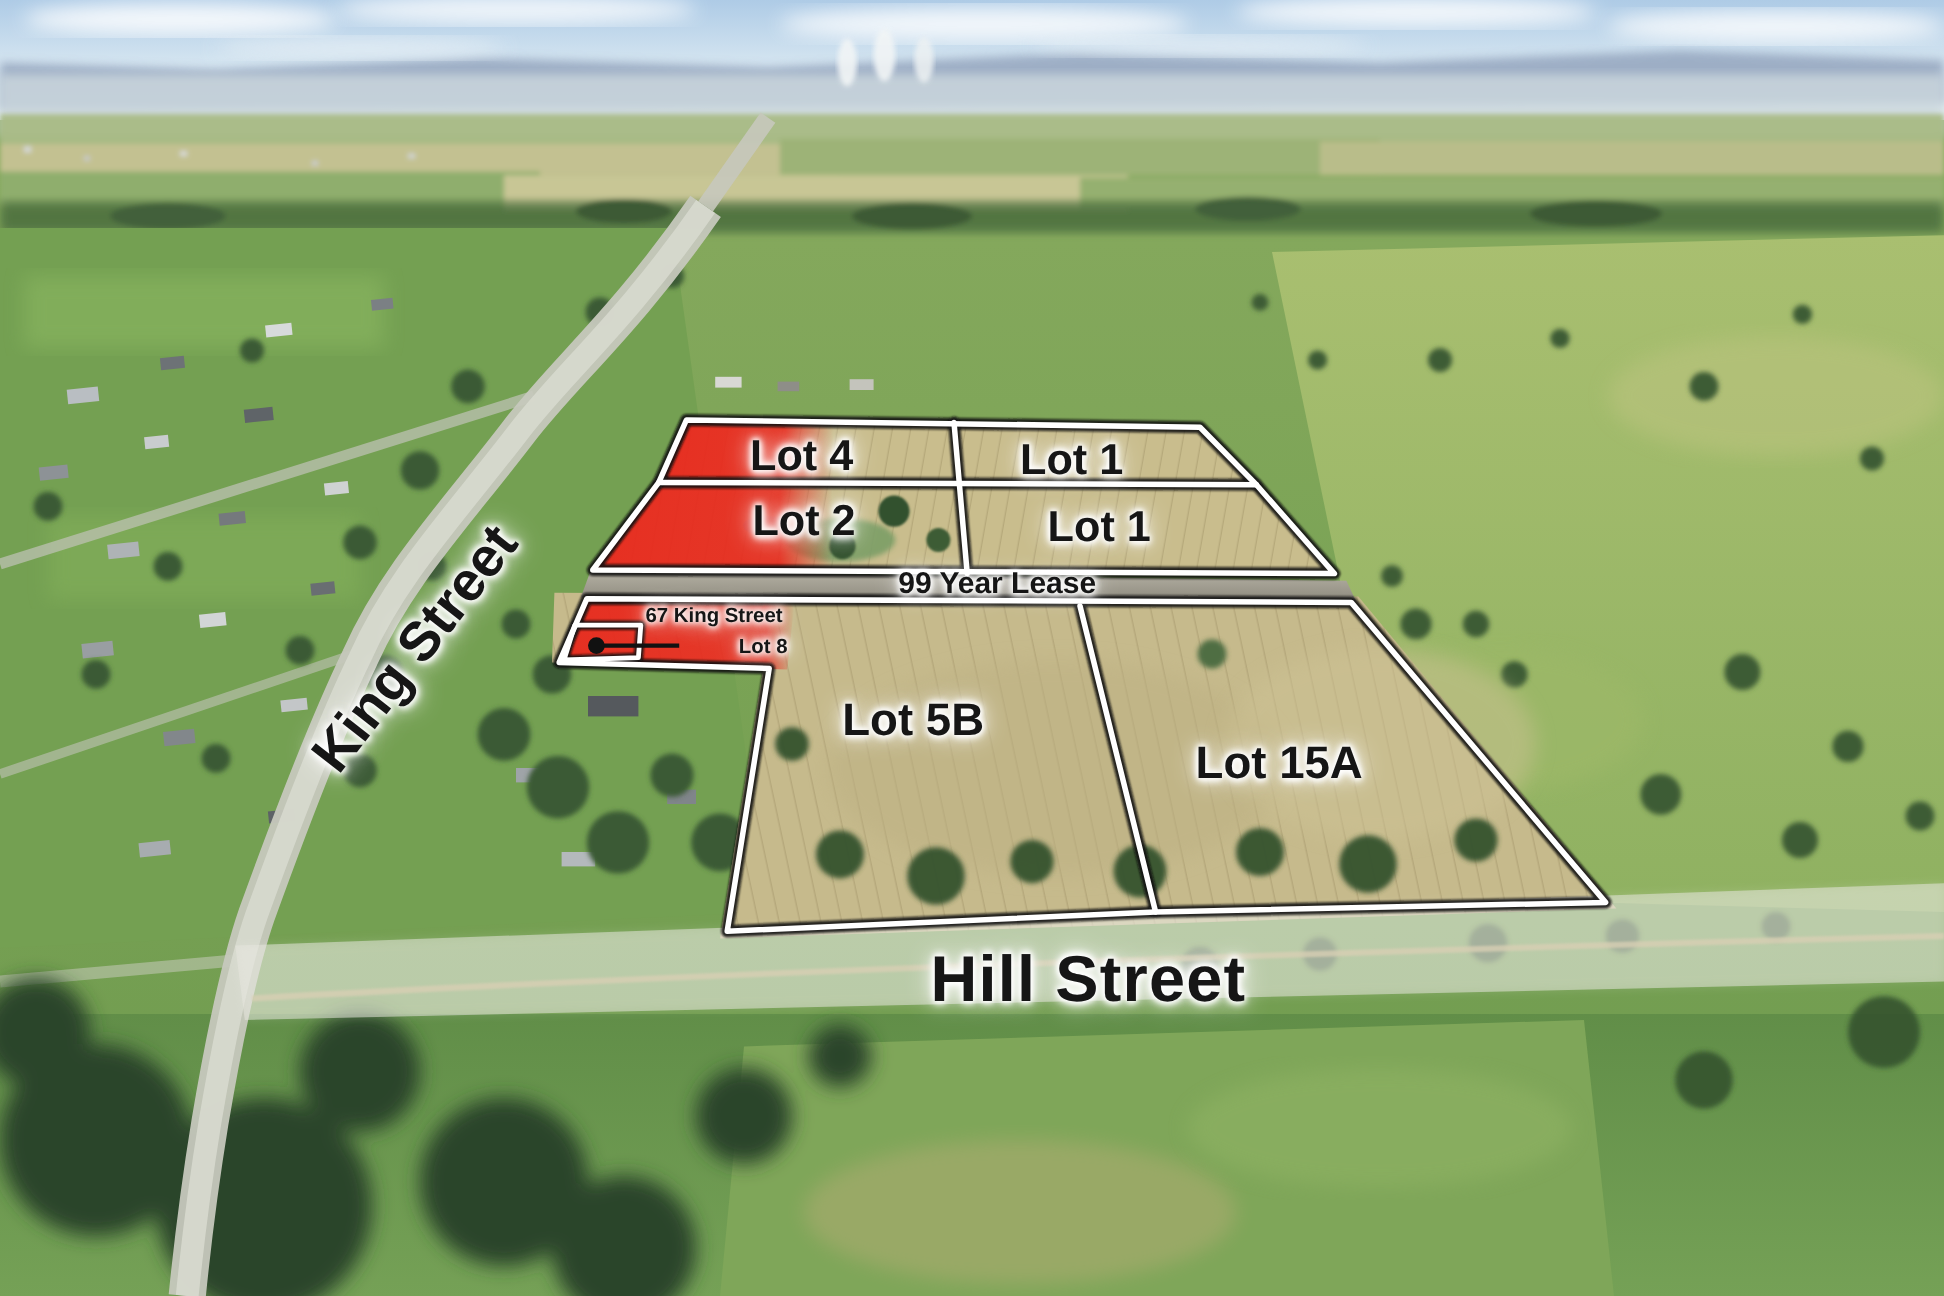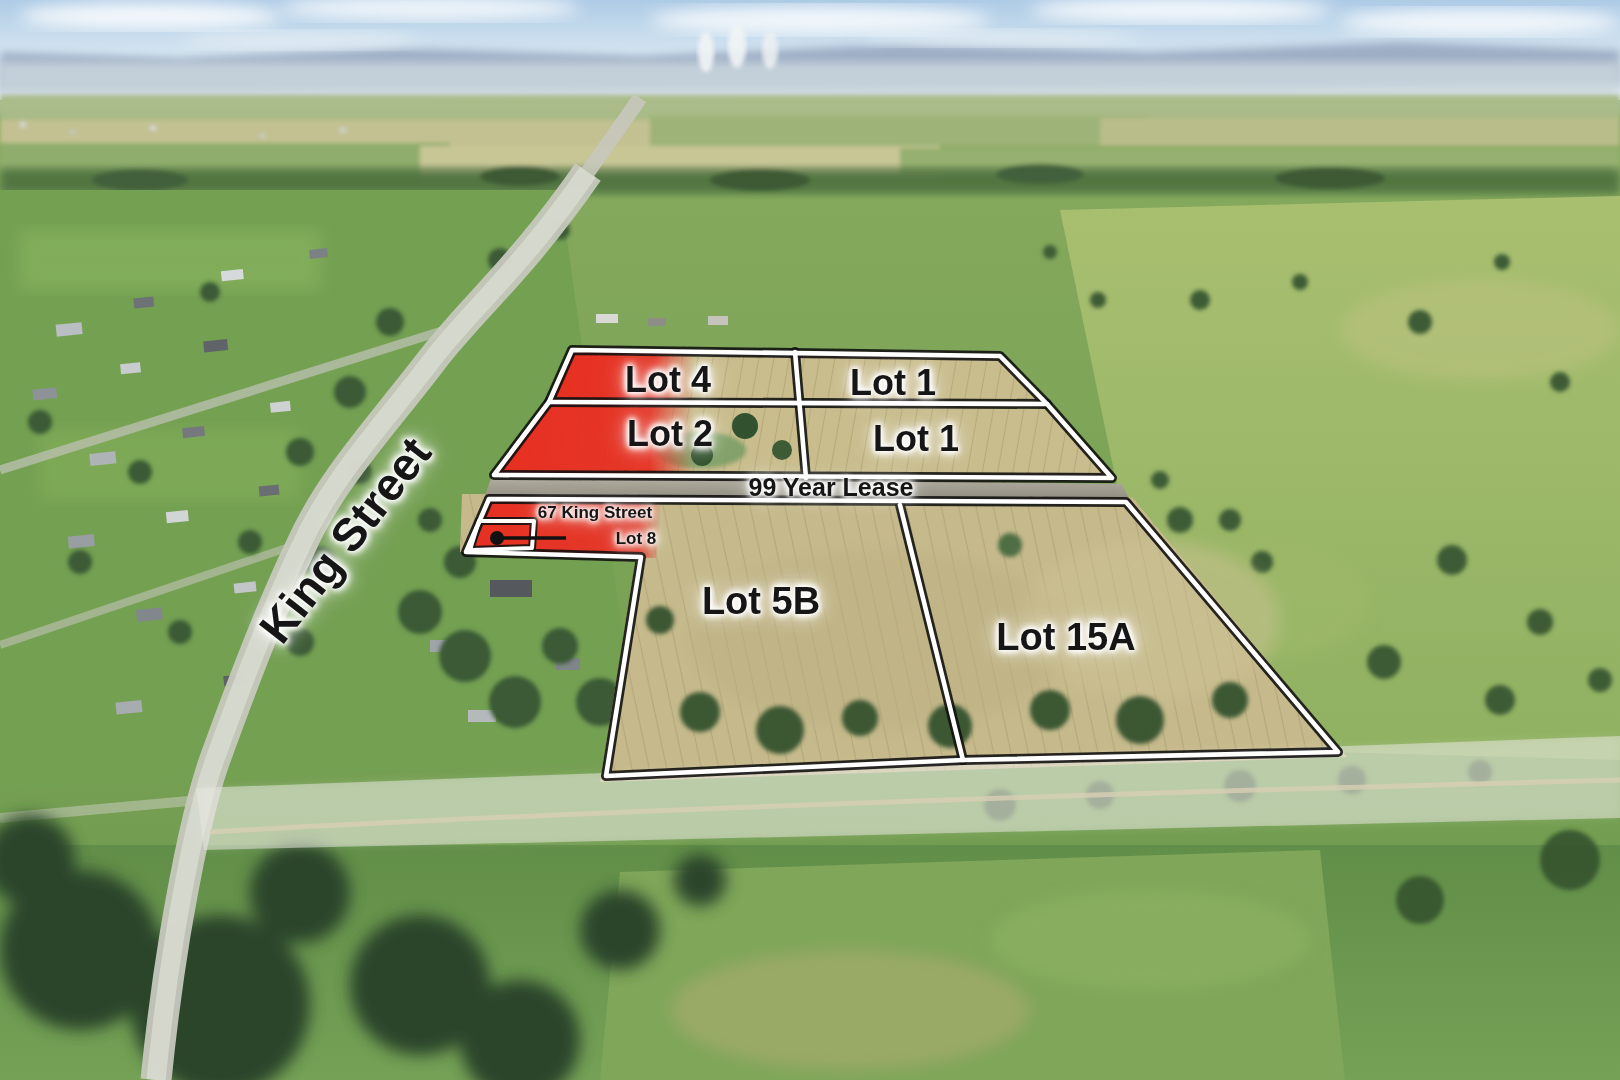--- a/index.html
+++ b/index.html
@@ -320,14 +320,15 @@
 <div class="lbl lbl-lot" style="left:668px;top:380px;">Lot 4</div>
 <div class="lbl lbl-lot" style="left:893px;top:383px;">Lot 1</div>
 <div class="lbl lbl-lot" style="left:664px;top:434px;padding-left:12px;">Lot 2</div>
 <div class="lbl lbl-lot" style="left:916px;top:439px;">Lot 1</div>
 <div class="lbl lbl-lease" style="left:831px;top:487px;">99 Year Lease</div>
 <div class="lbl lbl-small" style="left:595px;top:513px;">67 King Street</div>
 <div class="lbl lbl-small" style="left:616px;top:539px;margin-left:20px;">Lot 8</div>
 <div class="lbl lbl-lot15" style="left:761px;top:601px;">Lot 5B</div>
 <div class="lbl lbl-lot15" style="left:1066px;top:637px;">Lot 15A</div>
 <div class="lbl lbl-king" style="left:345px;top:540px;">King Street</div>
+<div class="lbl lbl-hill" style="left:907px;top:816px;">Hill Street</div>
 
 </div>
 
 </body></html>

